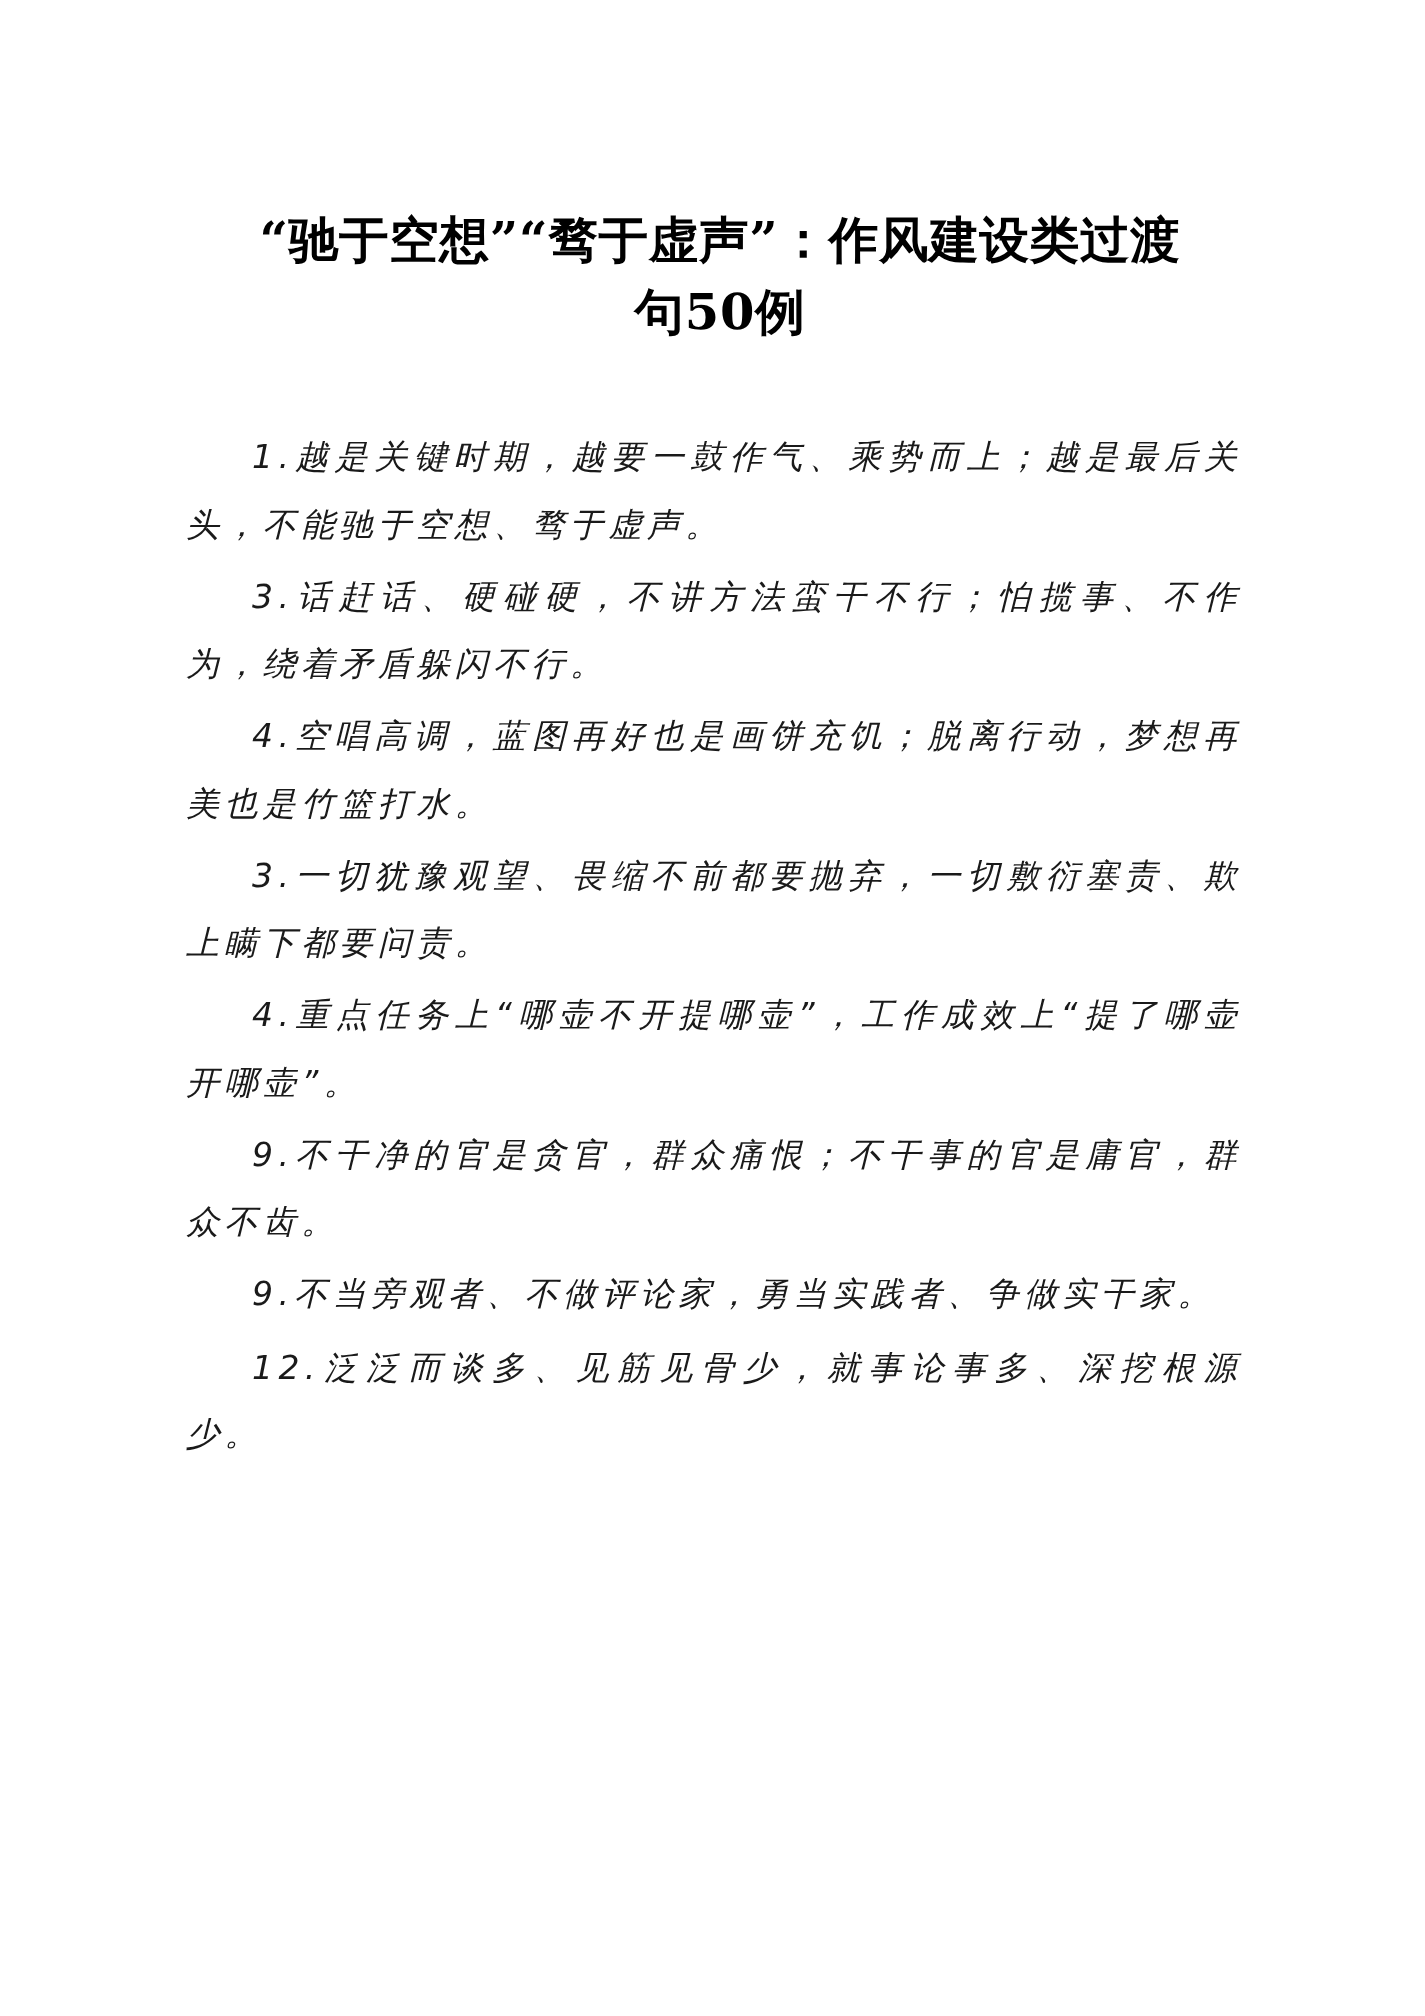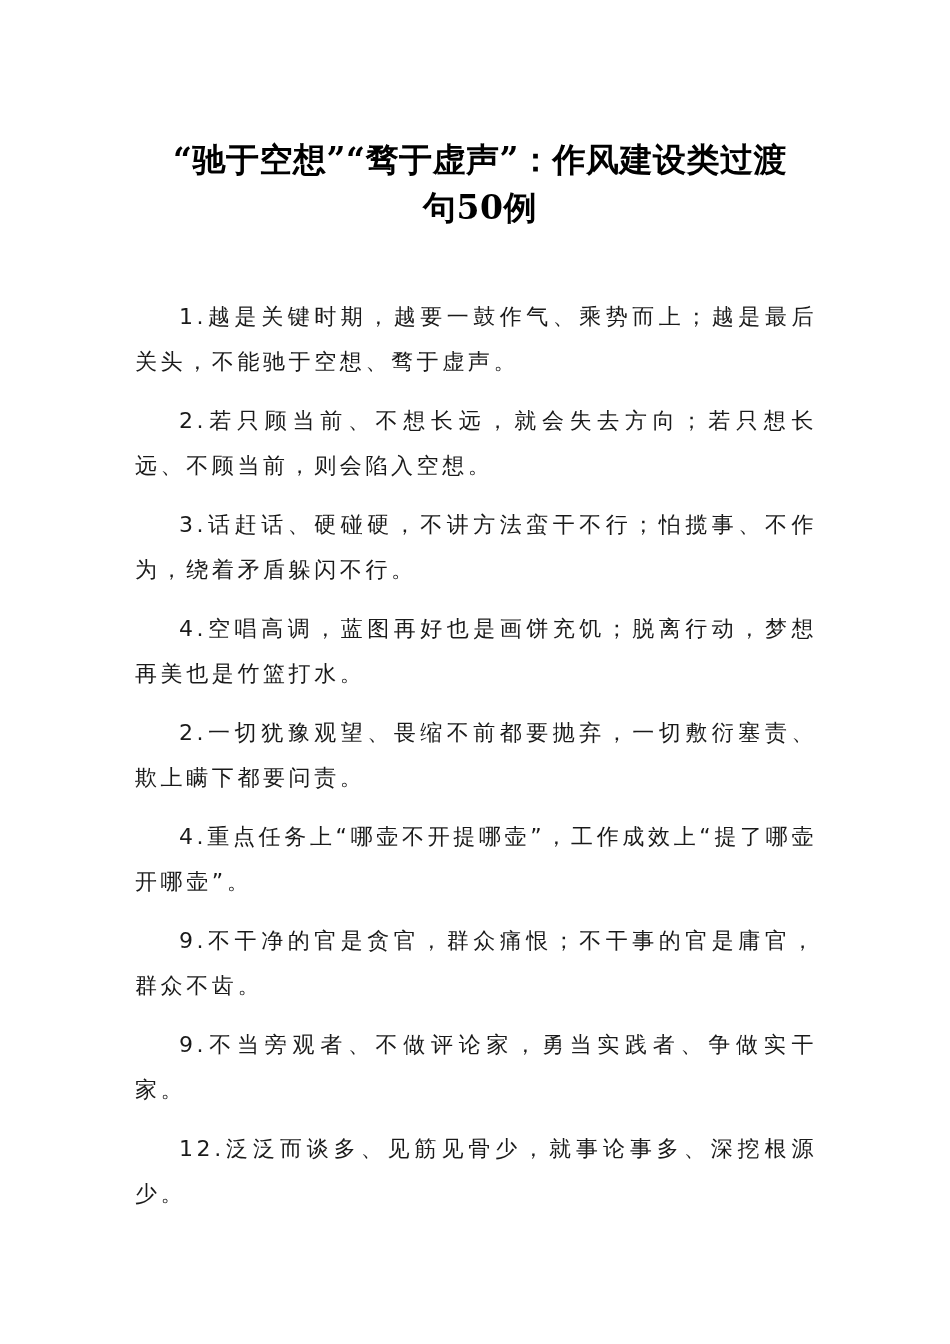--- a/index.html
+++ b/index.html
@@ -44,38 +44,38 @@
       left: 120px;
       top: 280px;
       width: 712px;
       font-family: "DejaVu Sans", "Liberation Sans", sans-serif;
       font-size: 22px;
       line-height: 44.5px;
       letter-spacing: 3.6px;
       color: #1a1a1a;
     }
     .para {
-      margin: 15px;
+      margin: 4px;
       text-indent: 44px;
       text-align: justify;
+      font-style: italic;
     }
   </style>
 </head>
 <body>
 
 <div class="page">
   <div class="title">
     <span class="line">“驰于空想”“骛于虚声”：作风建设类过渡</span>
     <span class="line">句50例</span>
   </div>
 
   <div class="body">
     <p class="para">1.越是关键时期，越要一鼓作气、乘势而上；越是最后关头，不能驰于空想、骛于虚声。</p>
-    <p class="para">2.若只顾当前、不想长远，就会失去方向；若只想长远、不顾当前，则会陷入空想。</p>
     <p class="para">3.话赶话、硬碰硬，不讲方法蛮干不行；怕揽事、不作为，绕着矛盾躲闪不行。</p>
     <p class="para">4.空唱高调，蓝图再好也是画饼充饥；脱离行动，梦想再美也是竹篮打水。</p>
-    <p class="para">2.一切犹豫观望、畏缩不前都要抛弃，一切敷衍塞责、欺上瞒下都要问责。</p>
+    <p class="para">3.一切犹豫观望、畏缩不前都要抛弃，一切敷衍塞责、欺上瞒下都要问责。</p>
     <p class="para">4.重点任务上“哪壶不开提哪壶”，工作成效上“提了哪壶开哪壶”。</p>
     <p class="para">9.不干净的官是贪官，群众痛恨；不干事的官是庸官，群众不齿。</p>
     <p class="para">9.不当旁观者、不做评论家，勇当实践者、争做实干家。</p>
     <p class="para">12.泛泛而谈多、见筋见骨少，就事论事多、深挖根源少。</p>
   </div>
 </div>
 
 </body></html>

